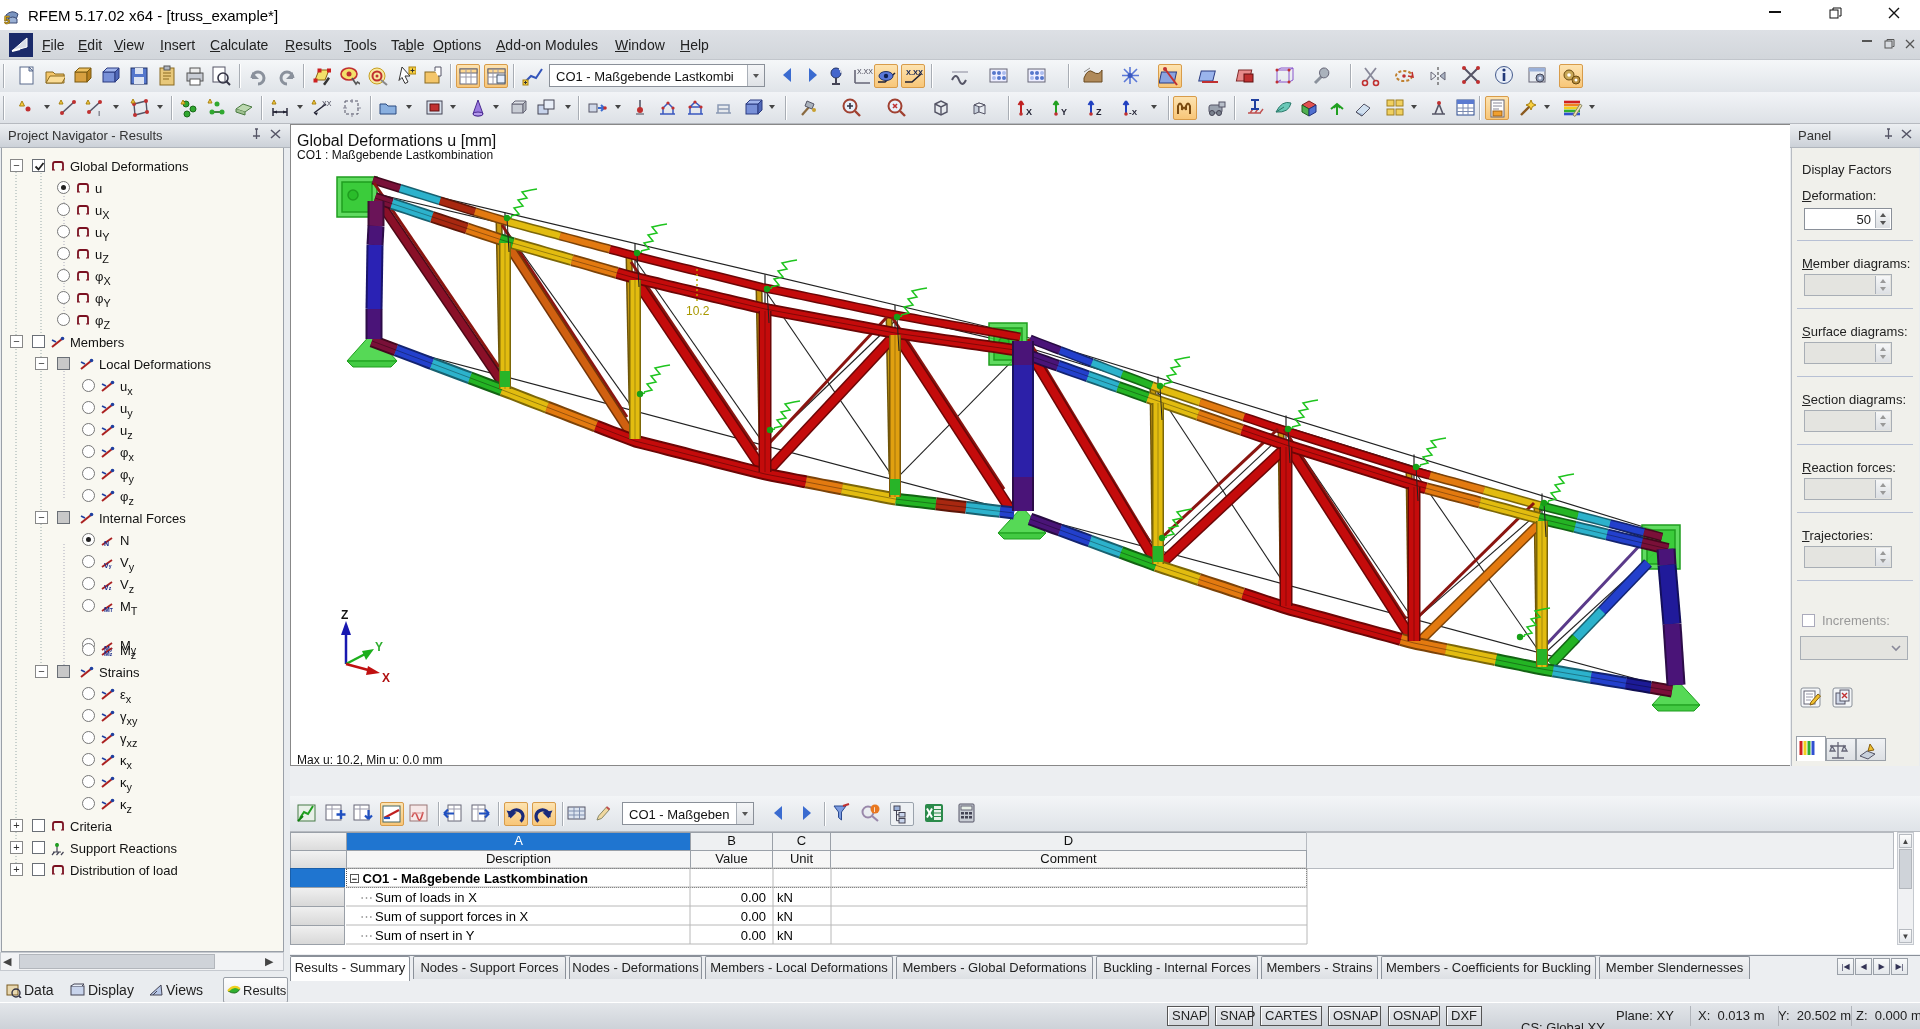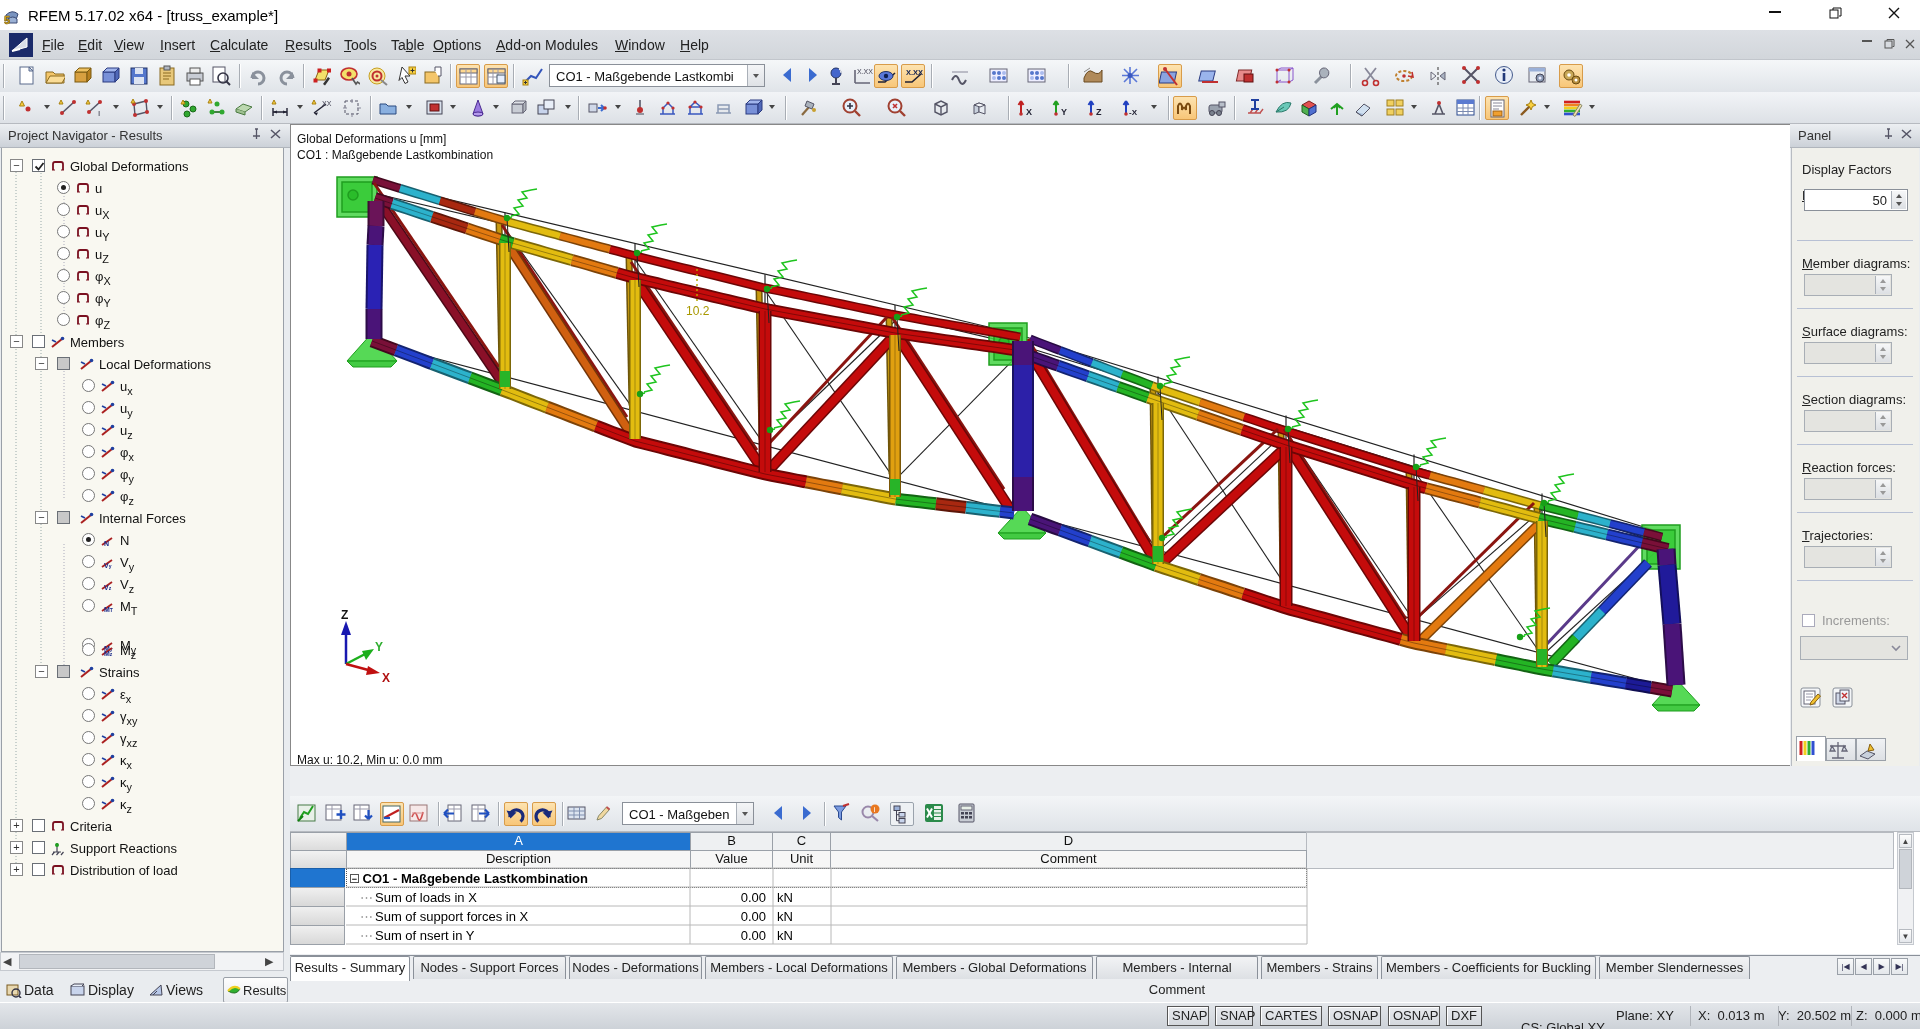--- a/index.html
+++ b/index.html
@@ -1109,21 +1109,21 @@
       <span style="position:absolute;left:92px;top:3px"><svg width="13" height="14" viewBox="0 0 13 14">
           <path d="M6.5 2 v7 M3 9 h7 M5 2 h3 M6.5 9 v3" stroke="#556" stroke-width="1.3"></path>
         </svg></span>
       <span style="position:absolute;left:110px;top:3px"><svg width="13" height="14" viewBox="0 0 13 14">
           <path d="M2 3 l9 8 m0 -8 l-9 8" stroke="#556" stroke-width="1.5"></path>
         </svg></span>
     </div>
     <div id="rp-body">
       <div style="position:absolute;left:10px;top:14px;font-size:13px;color:#222">Display Factors</div>
       <div style="position:absolute;left:10px;top:40px;font-size:13px"><u>D</u>eformation:</div>
-      <div class="spinbox" style="left:12px;top:41px;width:104px">
+      <div class="spinbox" style="left:12px;top:60px;width:88px">
         <span style="position:absolute;right:20px;top:3px;font-size:13px">50</span>
         <span class="spin"></span>
       </div>
       <div class="rp-sep" style="top:92px"></div>
       <div style="position:absolute;left:10px;top:108px;font-size:13px"><u>M</u>ember diagrams:</div>
       <div class="spinbox dis" style="left:12px;top:126px;width:88px">
         <span class="spin dis"></span>
       </div>
       <div class="rp-sep" style="top:160px"></div>
       <div style="position:absolute;left:10px;top:176px;font-size:13px"><u>S</u>urface diagrams:</div>
@@ -1178,21 +1178,21 @@
             <path d="M11 3 v16 m-6 0 h12 M3 7 h16 M5 7 l-2 5 h5 z M17 7 l-2 5 h5 z" stroke="#667" stroke-width="1.3" fill="#d8dde6"></path>
           </svg></div>
         <div style="position:absolute;left:62px;top:2px;width:30px;height:23px;background:linear-gradient(#f0f2f4,#dde0e4);border:1px solid #9aa0a8"><svg width="22" height="22" viewBox="0 0 22 22">
             <path d="M3 17 l7 -5 8 3 -7 5 z" fill="#c8d0dc" stroke="#556"></path>
             <path d="M13 5 l4 6 -6 1 z" fill="#f0c030" stroke="#886010"></path>
           </svg></div>
       </div>
     </div>
   </div>
 <div id="viewport">
-    <div style="position:absolute;left:6px;top:7px;font-size:12px;color:#111">Global Deformations u [mm]</div>
+    <div style="position:absolute;left:6px;top:7px;font-size:16px;color:#111">Global Deformations u [mm]</div>
     <div style="position:absolute;left:6px;top:23px;font-size:12px;color:#111">CO1 : Maßgebende Lastkombination</div>
     <div style="position:absolute;left:6px;top:628px;font-size:12px;color:#111">Max u: 10.2, Min u: 0.0 mm</div>
     <div style="position:absolute;left:0;top:0"><svg width="1499" height="642" viewBox="291 124 1499 642">
         <line x1="377" y1="193" x2="1020" y2="344" stroke="#222" stroke-width="1.2"></line>
         <line x1="1026" y1="346" x2="1662" y2="542" stroke="#222" stroke-width="1.2"></line>
         <line x1="375" y1="181" x2="1018" y2="333" stroke="#222" stroke-width="1.2"></line>
         <line x1="1026" y1="336" x2="1660" y2="531" stroke="#222" stroke-width="1.2"></line>
         <line x1="374" y1="341" x2="1012" y2="510" stroke="#222" stroke-width="1.2"></line>
         <line x1="1034" y1="516" x2="1670" y2="687" stroke="#222" stroke-width="1.2"></line>
         <line x1="375" y1="197.0" x2="505" y2="376.112" stroke="#222" stroke-width="1.1"></line>
@@ -1713,21 +1713,21 @@
         <div style="position:absolute;left:1px;bottom:1px;width:13px;height:14px;background:linear-gradient(#fdfdfd,#e4e7eb);border:1px solid #b6bac0;font-size:8px;text-align:center;line-height:13px;color:#444">▼</div>
         <div style="position:absolute;left:1px;top:16px;width:13px;height:40px;background:#cfd3d9;border:1px solid #b2b6bc"></div>
       </div>
     </div>
     <div id="tabs">
       <div class="tab act" style="left:0px;width:120px;line-height:22px">Results - Summary</div>
       <div class="tab" style="left:123px;width:153px;line-height:22px">Nodes - Support Forces</div>
       <div class="tab" style="left:279px;width:133px;line-height:22px">Nodes - Deformations</div>
       <div class="tab" style="left:415px;width:188px;line-height:22px">Members - Local Deformations</div>
       <div class="tab" style="left:606px;width:197px;line-height:22px">Members - Global Deformations</div>
-      <div class="tab" style="left:806px;width:162px;line-height:22px">Members - Internal Comment</div>
+      <div class="tab" style="left:806px;width:162px;line-height:22px">Buckling - Internal Forces</div>
       <div class="tab" style="left:971px;width:117px;line-height:22px">Members - Strains</div>
       <div class="tab" style="left:1091px;width:215px;line-height:22px">Members - Coefficients for Buckling</div>
       <div class="tab" style="left:1309px;width:151px;line-height:22px">Member Slendernesses</div>
       <div style="position:absolute;left:1547px;top:2px;width:17px;height:17px;border:1px solid #9aa0a8;background:linear-gradient(#f8f9fa,#e4e7eb);font-size:8px;text-align:center;line-height:16px;color:#335">|◀</div>
       <div style="position:absolute;left:1565px;top:2px;width:17px;height:17px;border:1px solid #9aa0a8;background:linear-gradient(#f8f9fa,#e4e7eb);font-size:8px;text-align:center;line-height:16px;color:#335">◀</div>
       <div style="position:absolute;left:1583px;top:2px;width:17px;height:17px;border:1px solid #9aa0a8;background:linear-gradient(#f8f9fa,#e4e7eb);font-size:8px;text-align:center;line-height:16px;color:#335">▶</div>
       <div style="position:absolute;left:1601px;top:2px;width:17px;height:17px;border:1px solid #9aa0a8;background:linear-gradient(#f8f9fa,#e4e7eb);font-size:8px;text-align:center;line-height:16px;color:#335">▶|</div>
       <div style="position:absolute;left:0;top:-1px;width:1630px;height:1px;background:#8a9099"></div>
     </div>
   </div>

